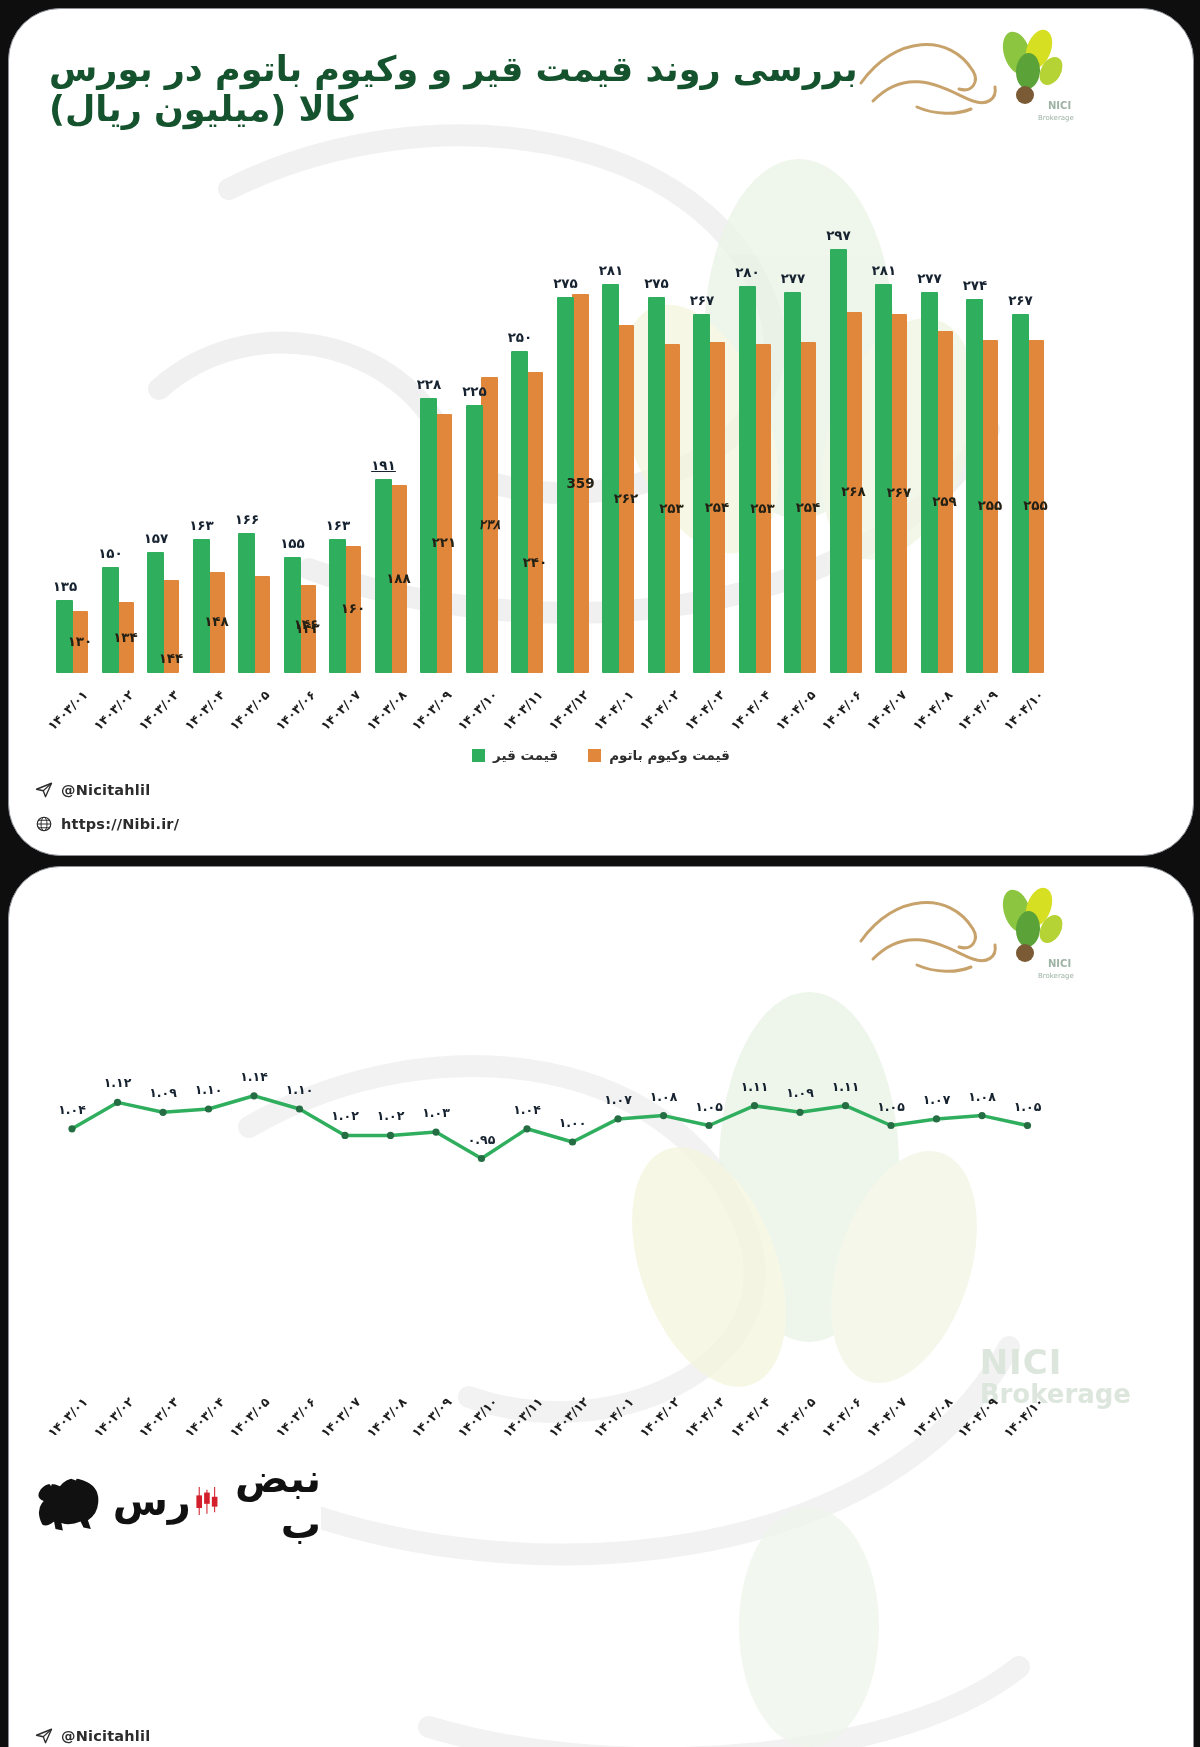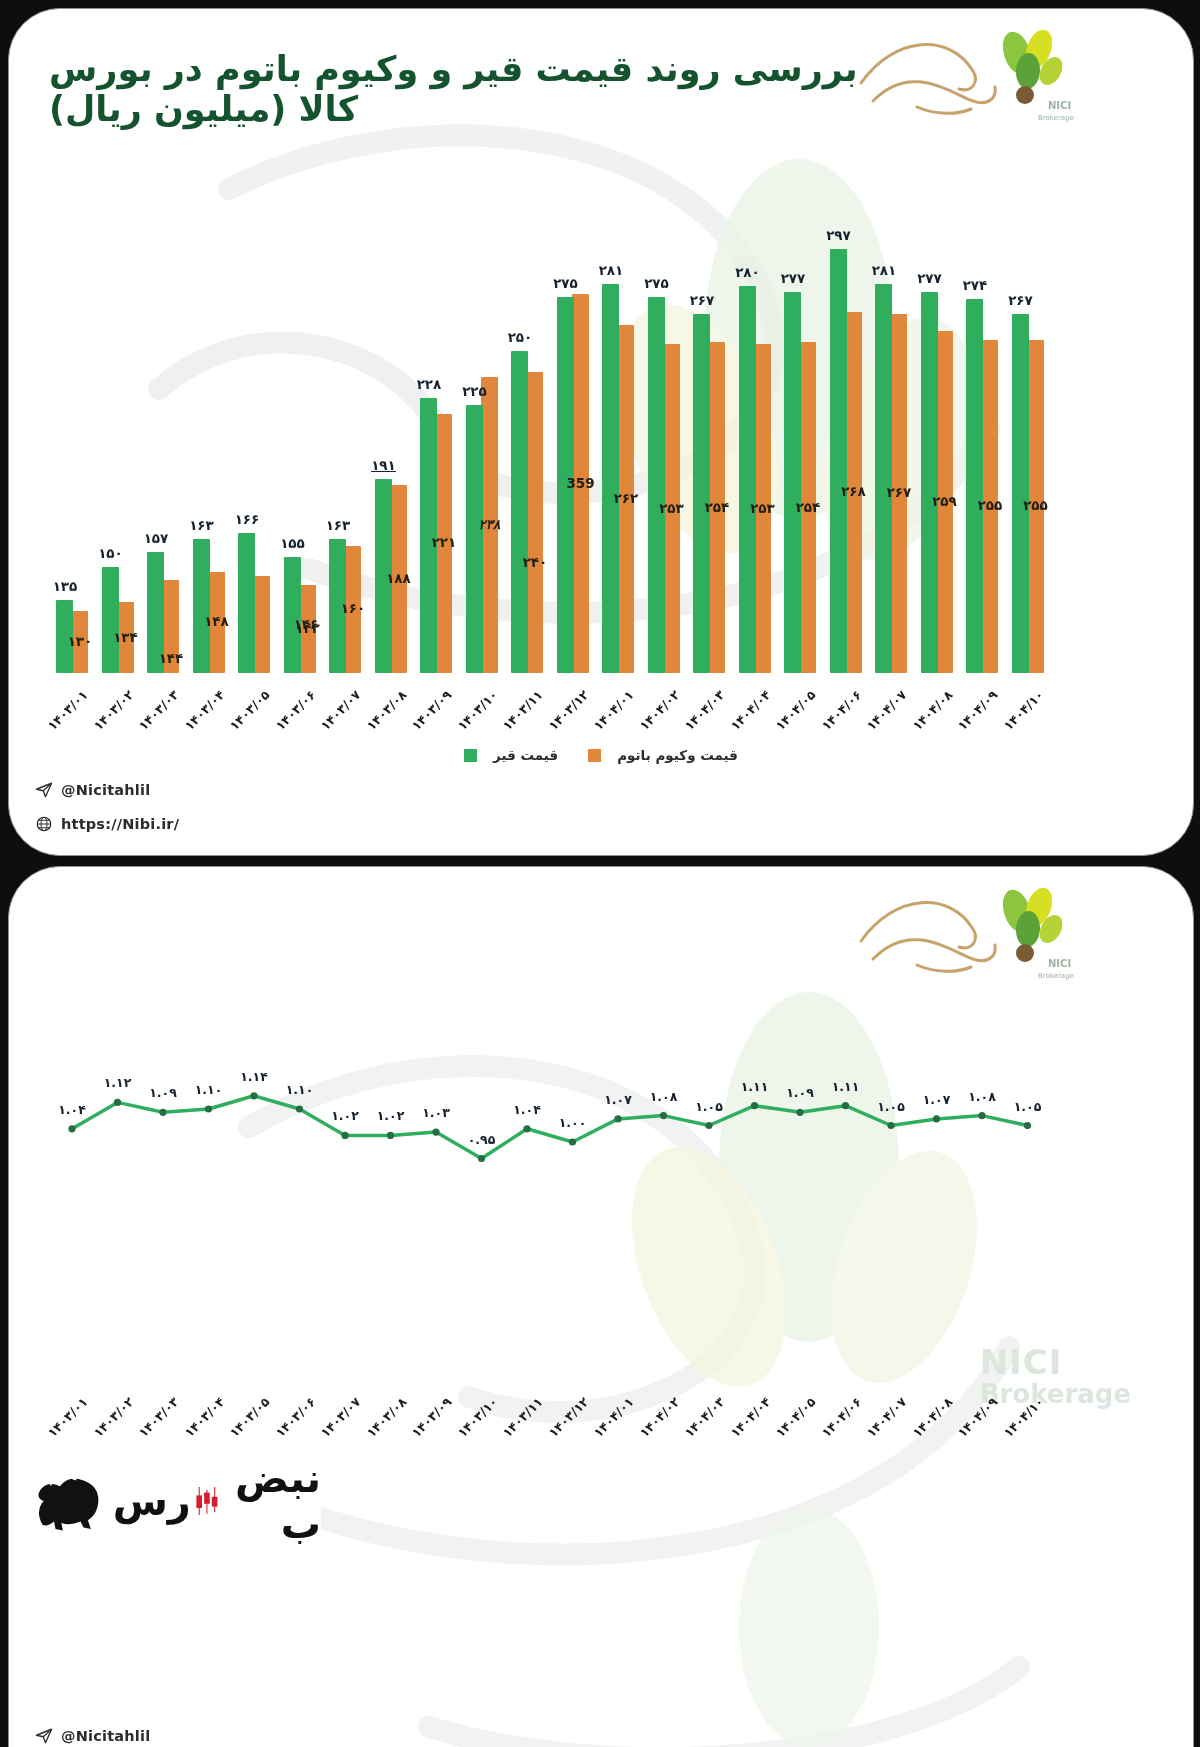--- a/index.html
+++ b/index.html
@@ -12,21 +12,21 @@
   .title{position:absolute;left:40px;width:840px;text-align:left;font-size:35px;font-weight:700;color:#14532d;direction:rtl;}
   .brand-logo{position:absolute;right:118px;top:14px;width:220px;height:104px;}
   .plot{position:absolute;left:0;top:0;width:100%;height:100%;}
   .bar{position:absolute;border-radius:1px;}
   .bar-green{background:#2fae5e;z-index:3;}
   .bar-orange{background:#e0873c;z-index:2;}
   .val{position:absolute;width:46px;text-align:center;font-size:13.5px;font-weight:700;color:#16222f;z-index:4;}
   .val-orange{color:#232015;}
   .tick{position:absolute;width:74px;text-align:right;font-size:12.5px;font-weight:700;color:#1d1d1d;transform:rotate(-45deg);transform-origin:100% 0;direction:ltr;z-index:4;}
   .legend{position:absolute;left:0;width:100%;display:flex;justify-content:center;gap:30px;align-items:center;z-index:5;}
-  .legend-item{display:flex;align-items:center;gap:16px;direction:ltr;justify-content:center;}
+  .legend-item{display:flex;align-items:center;gap:8px;direction:ltr;justify-content:center;}
   .legend-swatch{width:13px;height:13px;display:inline-block;}
   .legend-label{font-size:13.5px;font-weight:700;color:#2d2d2d;direction:rtl;}
   .foot-row{position:absolute;left:26px;display:flex;align-items:center;gap:8px;z-index:6;}
   .foot-text{font-size:14.5px;font-weight:700;color:#2c2c2c;letter-spacing:.2px;}
   .line-label{position:absolute;width:46px;text-align:center;font-size:12.5px;font-weight:700;color:#16222f;z-index:4;direction:ltr;}
   .nici-wm{position:absolute;right:62px;top:478px;text-align:left;color:#dde6dd;font-weight:700;line-height:1.05;z-index:1;}
   .nici-wm .l1{font-size:34px;letter-spacing:1px;}
   .nici-wm .l2{font-size:26px;}
   .nabz{position:absolute;left:20px;top:568px;width:292px;height:132px;background:#fff;border-radius:10px;display:flex;align-items:center;justify-content:center;gap:10px;z-index:7;}
   .nabz-text{display:flex;align-items:center;direction:rtl;font-weight:700;font-size:40px;color:#111;gap:4px;}

